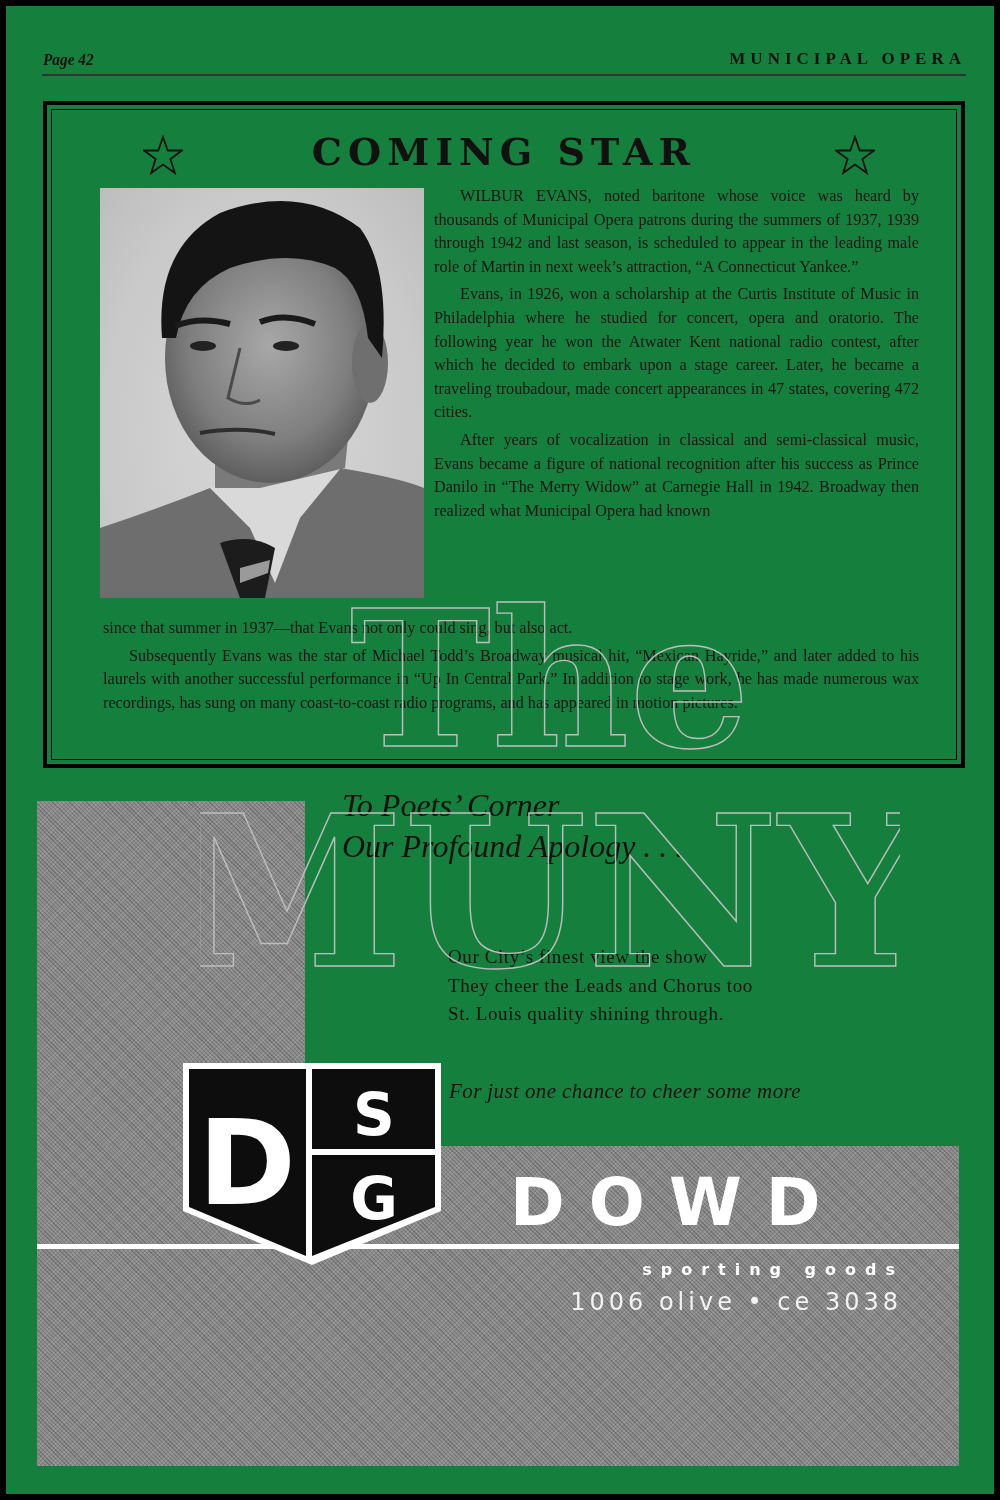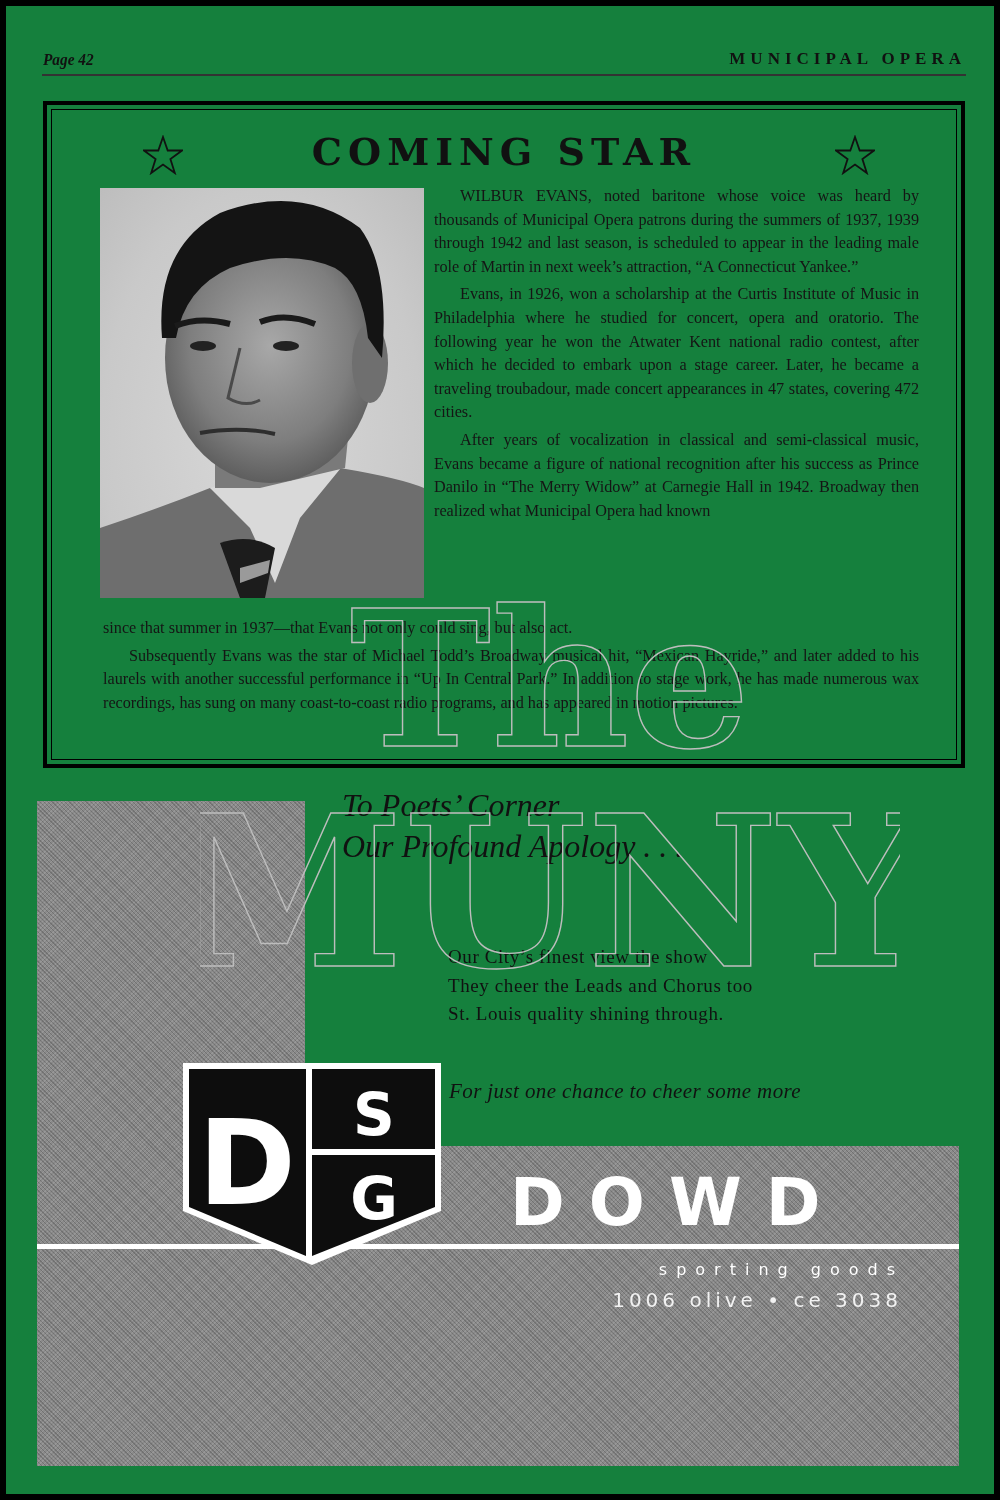--- a/index.html
+++ b/index.html
@@ -103,27 +103,27 @@
       position: absolute; left: 175px; top: 1055px; width: 262px; height: 205px;
     }
     .shield svg { width: 100%; height: 100%; display: block; }
     .dowd-word {
       position: absolute; left: 472px; top: 1158px;
       font-family: "DejaVu Sans", sans-serif; font-weight: 900;
       font-size: 66px; letter-spacing: 24px; color: #fff; margin-left: 32px;
     }
     .sporting {
       position: absolute; right: 90px; top: 1254px;
-      font-family: "DejaVu Sans", sans-serif; font-weight: normal;
+      font-family: "DejaVu Sans", sans-serif; font-weight: bold;
       font-size: 16px; letter-spacing: 9px; color: #fff;
     }
     .address {
       position: absolute; right: 92px; top: 1282px;
       font-family: "DejaVu Sans", sans-serif; font-weight: normal;
-      font-size: 20px; letter-spacing: 4px; color: #f2f2f2;
+      font-size: 24px; letter-spacing: 4px; color: #f2f2f2;
     }
     
     .watermark {
       position: absolute; left: 194px; top: 560px; width: 700px; height: 480px;
       pointer-events: none;
     }
     .watermark svg { width: 100%; height: 100%; }
   </style>
 </head>
 <body>

